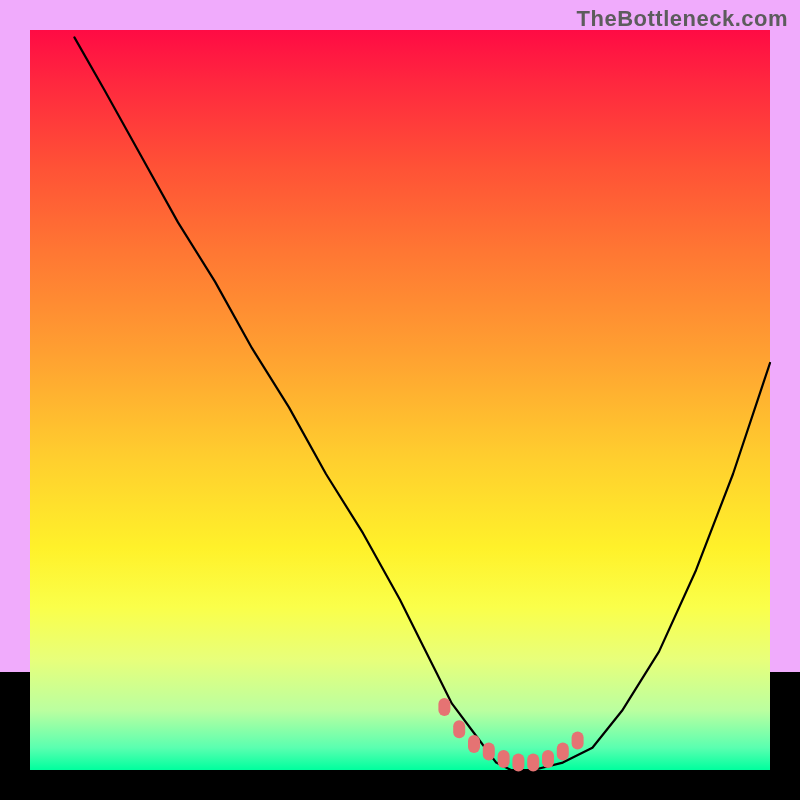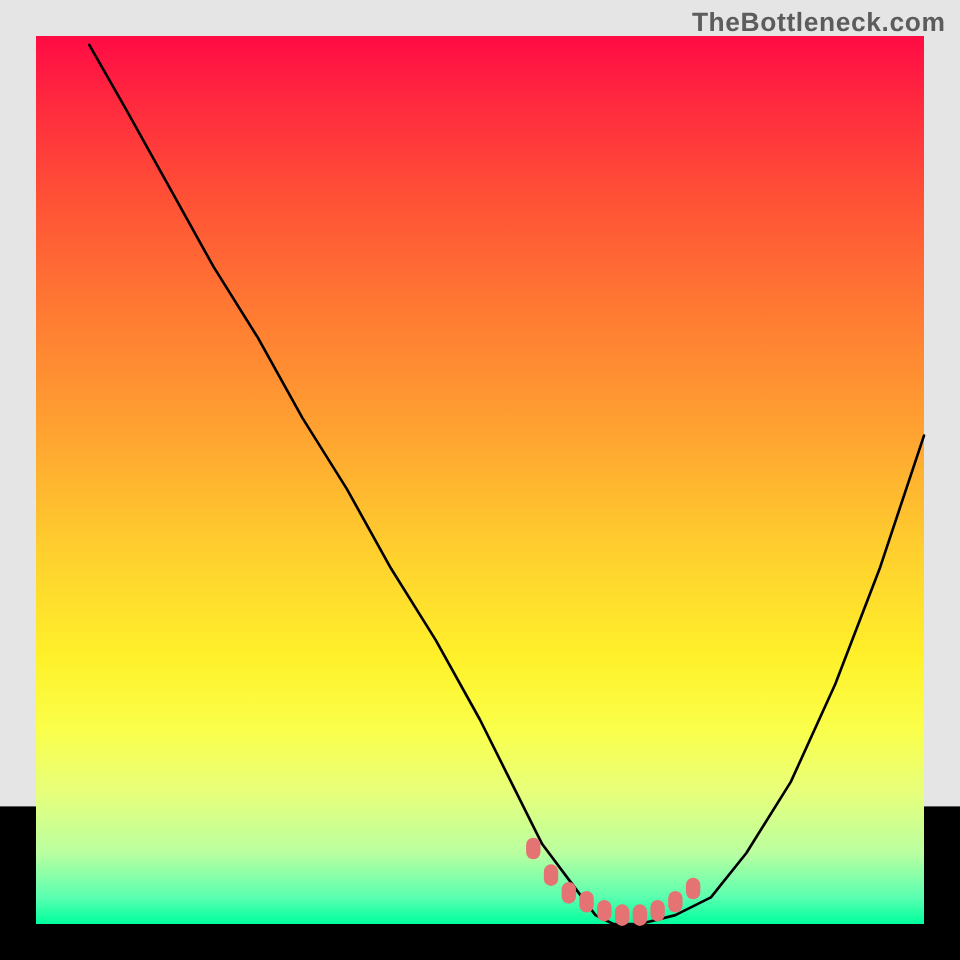--- a/index.html
+++ b/index.html
@@ -1,21 +1,21 @@
 <!DOCTYPE html>
 <html><head>
 <meta charset="utf-8">
 <style>
   * { margin: 0; padding: 0; box-sizing: border-box; }
   html, body { width: 800px; height: 800px; background: #000; overflow: hidden; }
   .container {
     position: relative;
     width: 800px;
     height: 672px;
-    background: #e5e5e5;
+    background: #f0abfc;
   }
   .watermark {
     position: absolute;
     top: 6px;
     right: 12px;
     font-family: Arial, Helvetica, sans-serif;
     font-size: 22px;
     font-weight: bold;
     color: #5c5c5c;
     letter-spacing: 0.5px;

